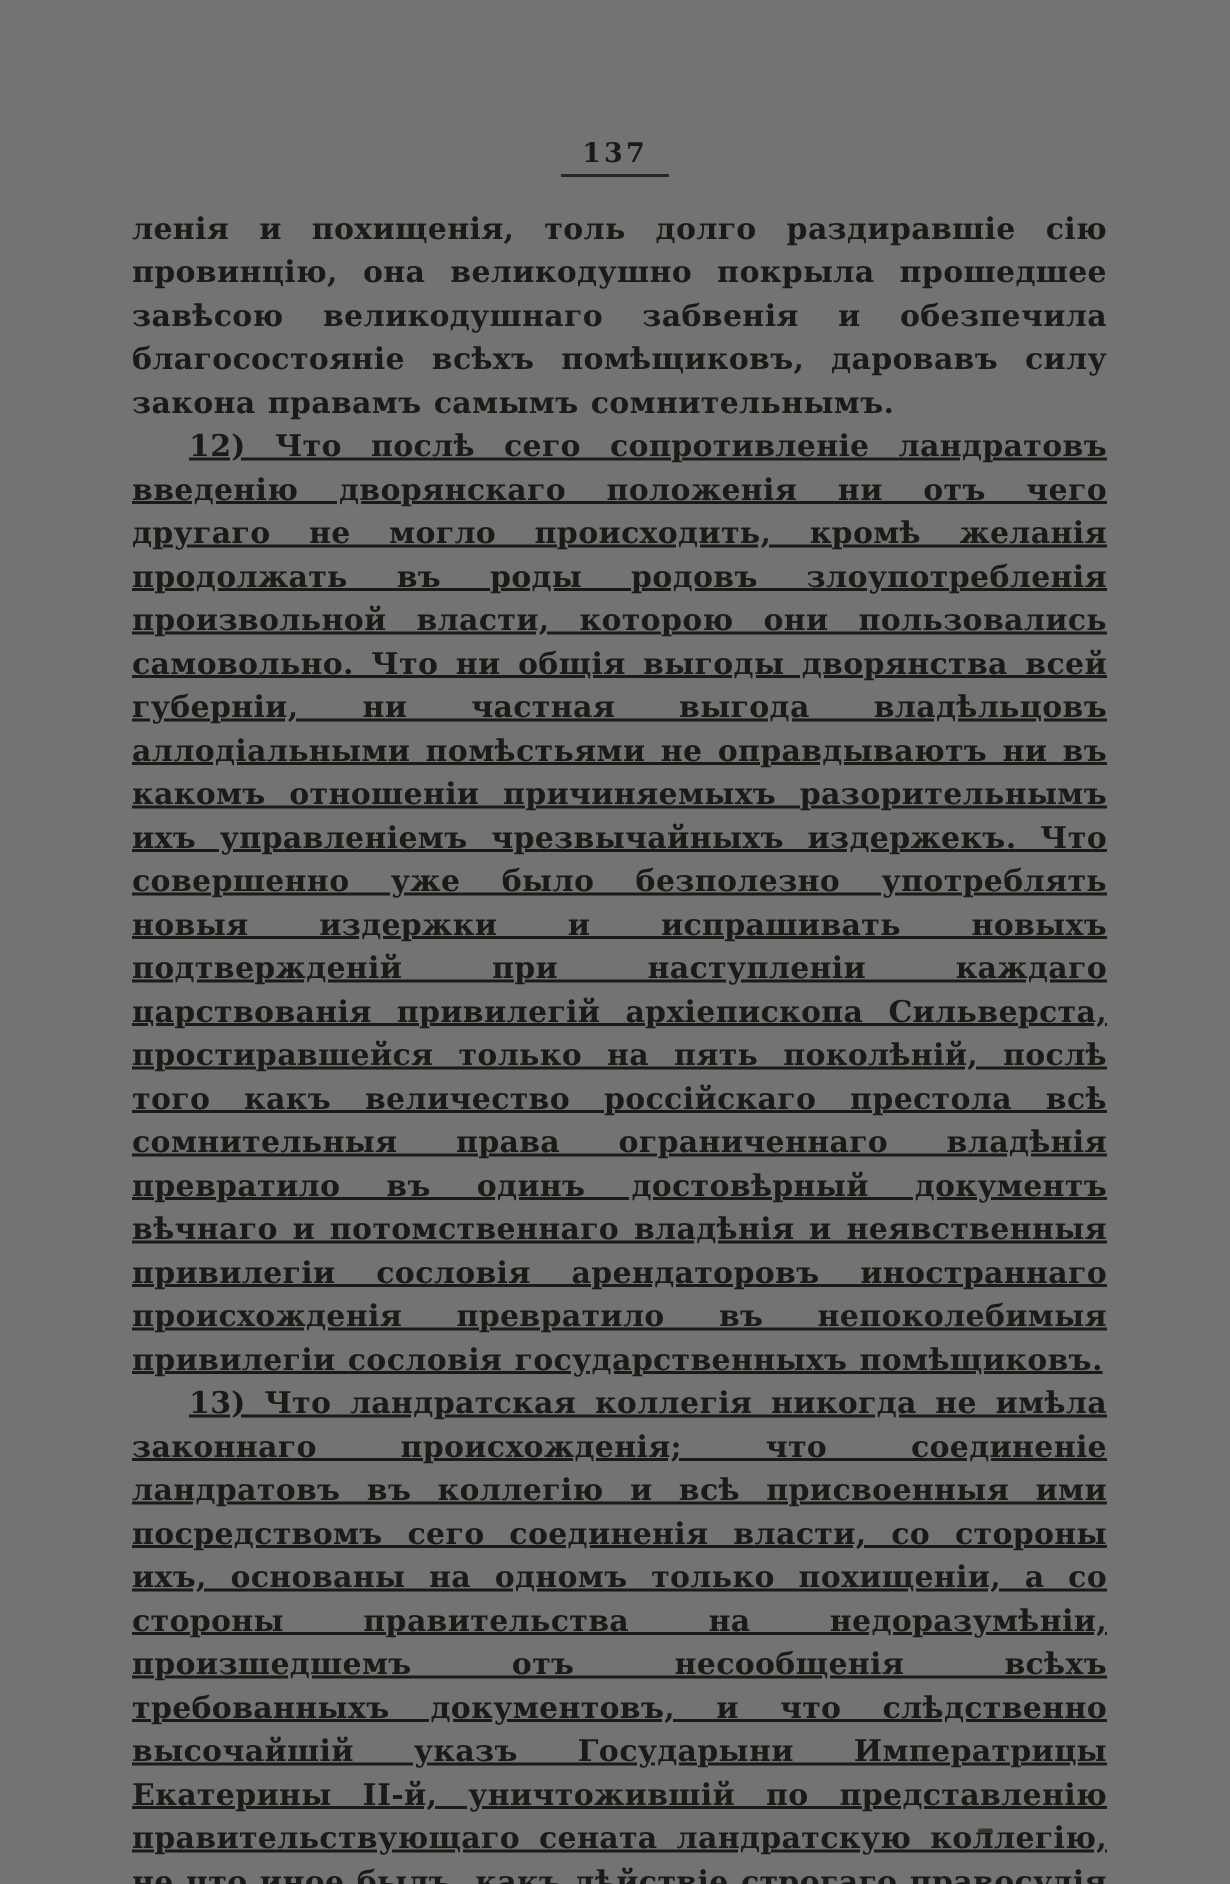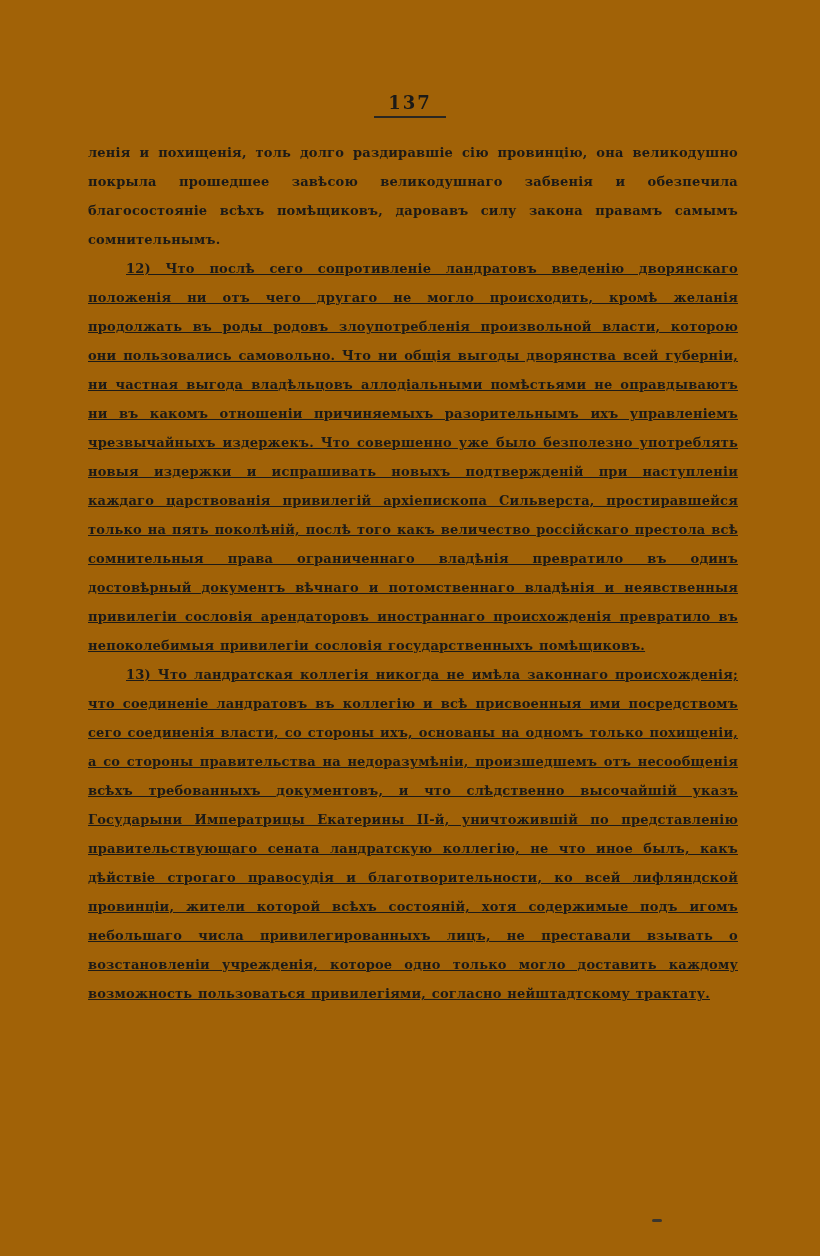--- a/index.html
+++ b/index.html
@@ -5,21 +5,21 @@
   html, body {
     margin: 0;
     padding: 0;
     background: #e9e8e4;
   }
   .page {
     position: relative;
     width: 820px;
     height: 1256px;
     margin: 0 auto;
-    background: #a16207;
+    background: #737373;
     overflow: hidden;
     font-family: "DejaVu Serif", "Liberation Serif", serif;
     color: #1c1a17;
     box-sizing: border-box;
   }
   .page-number-wrap {
     position: absolute;
     top: 92px;
     left: 0;
     width: 100%;
@@ -34,21 +34,21 @@
     border-bottom: 2px solid #2a2722;
   }
   .text-block {
     position: absolute;
     top: 138px;
     left: 88px;
     width: 650px;
   }
   .para {
     margin: 0;
-    font-size: 13px;
+    font-size: 20px;
     font-weight: 600;
     line-height: 29px;
     text-align: justify;
     letter-spacing: 0.2px;
     word-spacing: 1px;
   }
   .para.indent {
     text-indent: 38px;
     text-decoration: underline;
   }

